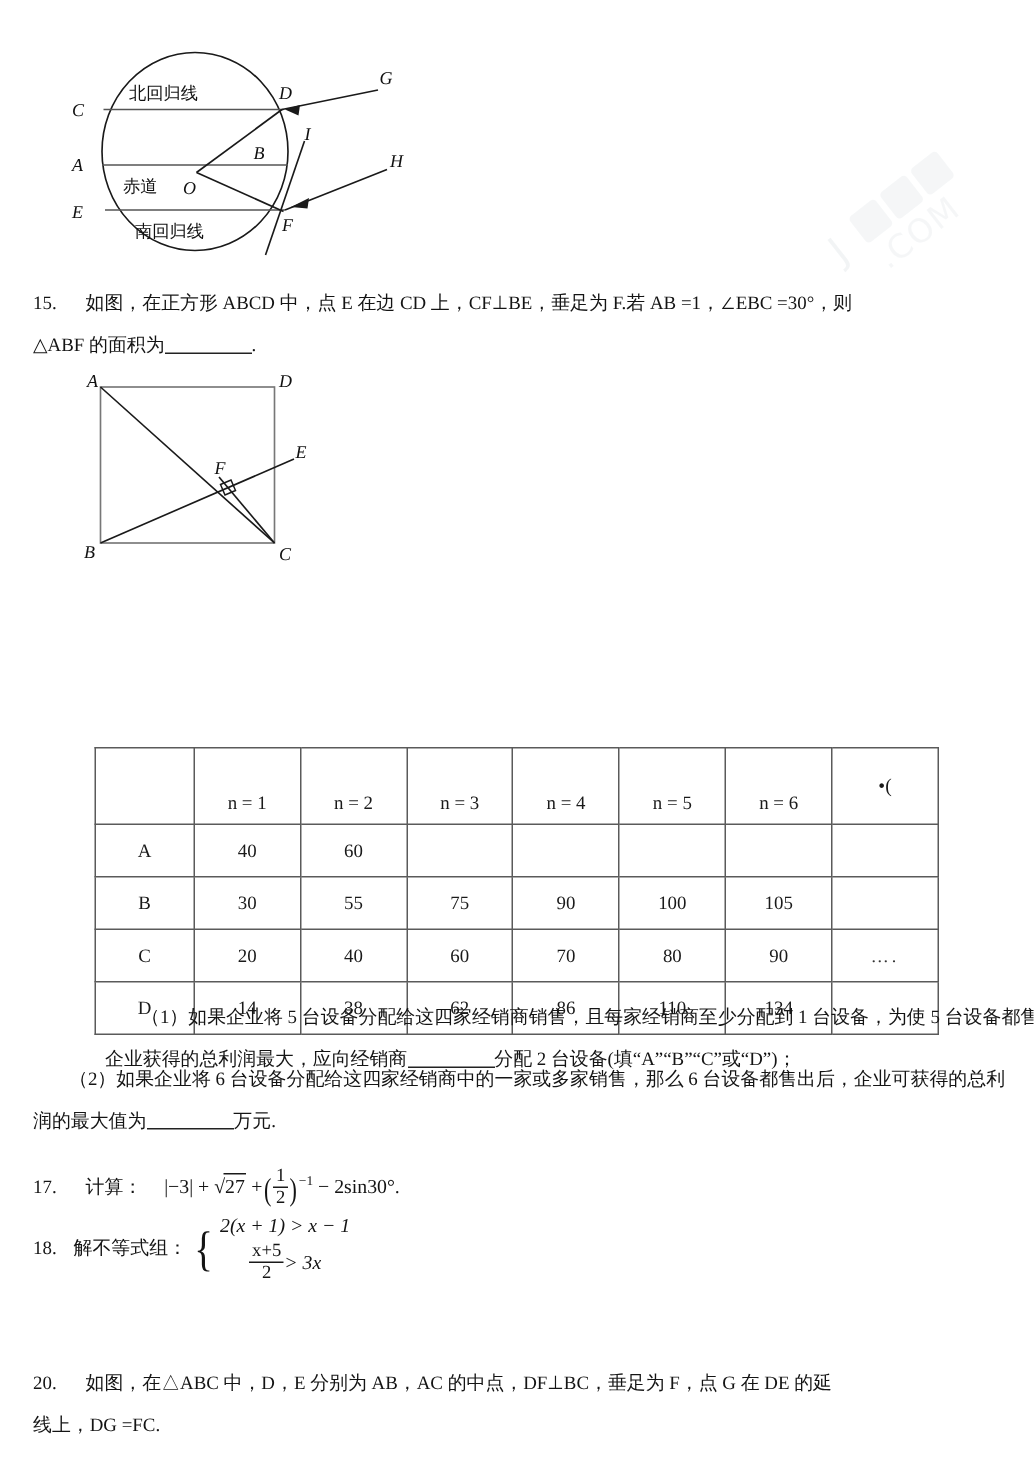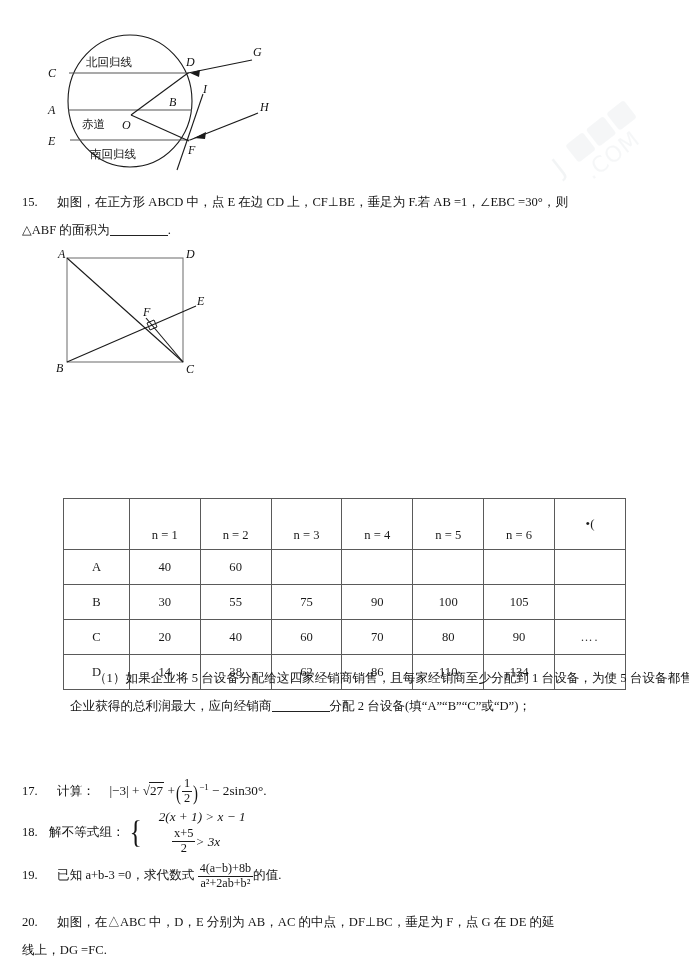--- a/index.html
+++ b/index.html
@@ -102,21 +102,21 @@
     vertical-align: middle;
     line-height: 0.82;
     transform: scaleX(0.8);
   }
   .sys {
     display: inline-block;
     vertical-align: middle;
     line-height: 1.42;
     text-align: left;
   }
-  .sys .row1 { display: block; margin-left: 12px; }
+  .sys .row1 { display: block; }
   .sys .row2 { display: block; text-align: center; }
 
   
   #profit-table {
     position: absolute;
     left: 63px;
     top: 450px;
     width: 563px;
     border-collapse: collapse;
     font-family: "Liberation Serif", "DejaVu Serif", serif;
@@ -294,20 +294,23 @@
         <td>134</td>
         <td class="dots"></td>
       </tr>
     </tbody>
   </table>
 
   <div class="qblock" id="q16-1" style="left:22px; top:664px; width:648px; text-indent:24px;margin-left:48px;">
     <span class="cn">（1）</span><span class="cn">如果企业将 5 台设备分配给这四家经销商销售，且每家经销商至少分配到 1 台设备，为使 5 台设备都售出后企业获得的总利润最大，应向经销商</span><span class="blank"></span><span class="cn">分配 2 台设备(填“A”“B”“C”或“D”)；</span>
   </div>
 
+  <div class="qblock" id="q16-2" style="left:22px; top:705px; width:648px; text-indent:24px;">
+    <span class="cn">（2）</span><span class="cn">如果企业将 6 台设备分配给这四家经销商中的一家或多家销售，那么 6 台设备都售出后，企业可获得的总利润的最大值为</span><span class="blank"></span><span class="cn">万元.</span>
+  </div>
 
   <div class="qblock" id="q17" style="left:22px; top:772px; width:500px; line-height:30px;">
     <span class="qnum">17.</span>
     <span style="display:inline-block;width:16px"></span><span class="cn">计算：</span>
     <span style="display:inline-block;width:8px"></span>
     <span class="mn">|−3|</span>
     <span class="mn">+</span>
     <span class="radical">√<span class="rad-body mn">27</span></span>
     <span class="mn">+</span><span class="mn" style="font-size:1.6em;vertical-align:-0.22em;display:inline-block;transform:scaleX(.7)">(</span><span class="frac"><span class="num mn">1</span><span class="den mn">2</span></span><span class="mn" style="font-size:1.6em;vertical-align:-0.22em;display:inline-block;transform:scaleX(.7)">)</span><span class="sup mn">−1</span>
     <span class="mn">−</span>
@@ -317,28 +320,20 @@
   <div class="qblock" id="q18" style="left:22px; top:808px; width:500px; line-height:22px;">
     <span class="qnum" style="vertical-align:middle">18.</span>
     <span style="display:inline-block;width:8px"></span><span class="cn" style="vertical-align:middle">解不等式组：</span>
     <span class="brace">{</span>
     <span class="sys">
       <span class="row1 mi">2(x + 1) &gt; x − 1</span>
       <span class="row2"><span class="frac" style="vertical-align:-0.45em"><span class="num mn">x+5</span><span class="den mn">2</span></span><span class="mi">&gt; 3x</span></span>
     </span>
   </div>
 
-  <div class="qblock" id="q19" style="left:22px; top:862px; width:520px; line-height:24px;">
-    <span class="qnum">19.</span>
-    <span style="display:inline-block;width:16px"></span><span class="cn">已知 a+b-3 =0，求代数式</span>
-    <span class="frac" style="font-size:0.92em;vertical-align:-0.62em">
-      <span class="num mn">4(a−b)+8b</span>
-      <span class="den mn">a²+2ab+b²</span>
-    </span><span class="cn">的值.</span>
-  </div>
 
   <div class="qblock" id="q20" style="left:22px; top:908px; width:648px;">
     <span class="qnum">20.</span>
     <span style="display:inline-block;width:16px"></span><span class="cn">如图，在△ABC 中，D，E 分别为 AB，AC 的中点，DF⊥BC，垂足为 F，点 G 在 DE 的延</span><br>
     <span class="cn">线上，DG =FC.</span>
   </div>
 
 </div>
 
 </body></html>

